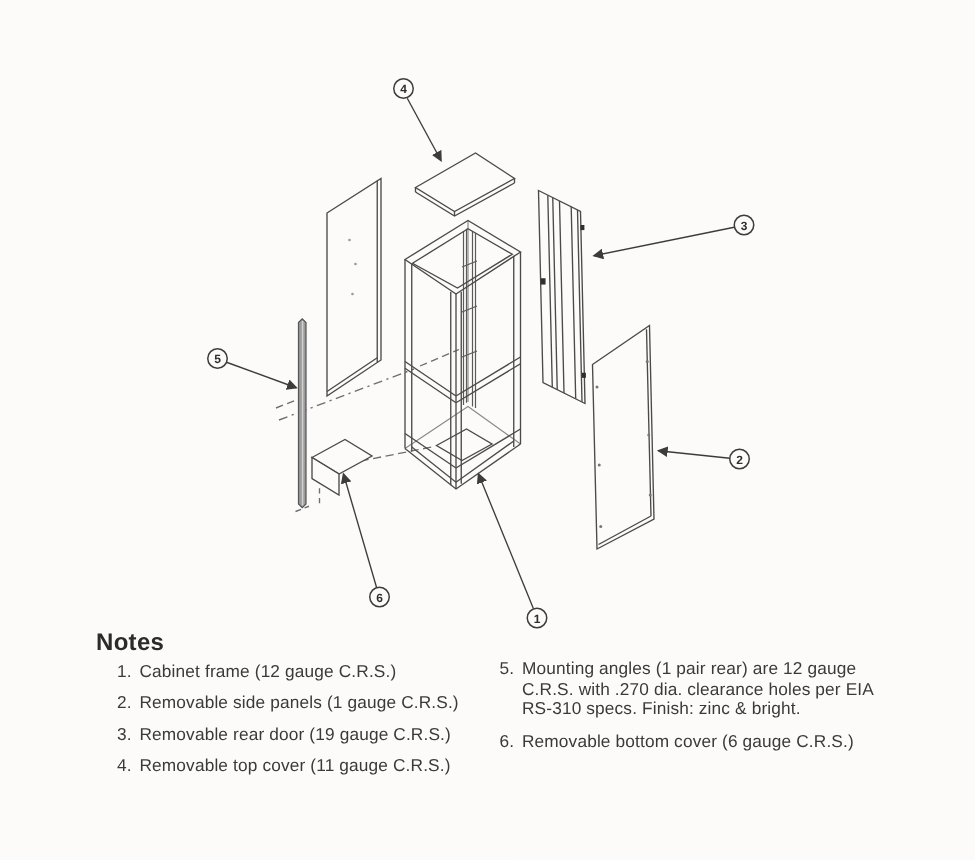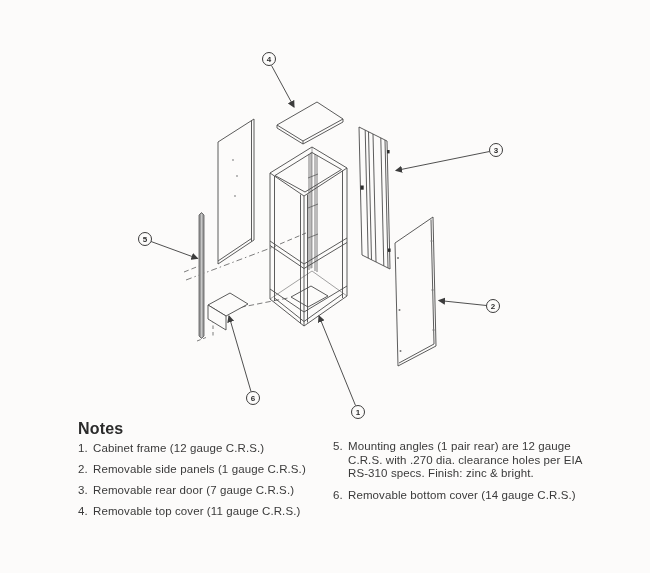--- a/index.html
+++ b/index.html
@@ -12,21 +12,21 @@
   .page{
     position:relative;width:650px;height:573px;
     background:#fcfbfa;
   }
   .diagram-wrap{position:absolute;left:0;top:0;width:650px;height:420px;}
   svg{display:block;}
 
   
   .notes{position:absolute;left:0;top:414px;width:650px;height:159px;color:#3a3a3a;}
   .notes-title{
-    position:absolute;left:78px;top:6px;margin:0;
+    position:absolute;left:64px;top:6px;margin:0;
     font-size:16px;font-weight:700;color:#2b2b2b;letter-spacing:0.2px;
   }
   .col{position:absolute;top:0;}
   .col-left{left:78px;top:28px;width:250px;}
   .col-right{left:333px;top:26px;width:262px;}
   .note{
     display:flex;align-items:flex-start;
     font-size:11.5px;line-height:13.5px;color:#3a3a3a;
     margin-bottom:7.5px;letter-spacing:0.1px;
   }
@@ -201,33 +201,33 @@
       <div class="note">
         <span class="num">1.</span>
         <span class="txt">Cabinet frame (12 gauge C.R.S.)</span>
       </div>
       <div class="note">
         <span class="num">2.</span>
         <span class="txt">Removable side panels (1 gauge C.R.S.)</span>
       </div>
       <div class="note">
         <span class="num">3.</span>
-        <span class="txt">Removable rear door (7 gauge C.R.S.)</span>
+        <span class="txt">Removable rear door (19 gauge C.R.S.)</span>
       </div>
       <div class="note">
         <span class="num">4.</span>
         <span class="txt">Removable top cover (11 gauge C.R.S.)</span>
       </div>
     </div>
 
     <div class="col col-right">
       <div class="note">
         <span class="num">5.</span>
         <span class="txt">Mounting angles (1 pair rear) are 12 gauge C.R.S. with .270 dia. clearance holes per EIA RS-310 specs. Finish: zinc &amp; bright.</span>
       </div>
       <div class="note">
         <span class="num">6.</span>
-        <span class="txt">Removable bottom cover (14 gauge C.R.S.)</span>
+        <span class="txt">Removable bottom cover (6 gauge C.R.S.)</span>
       </div>
     </div>
   </div>
 
 </div>
 
 </body></html>

